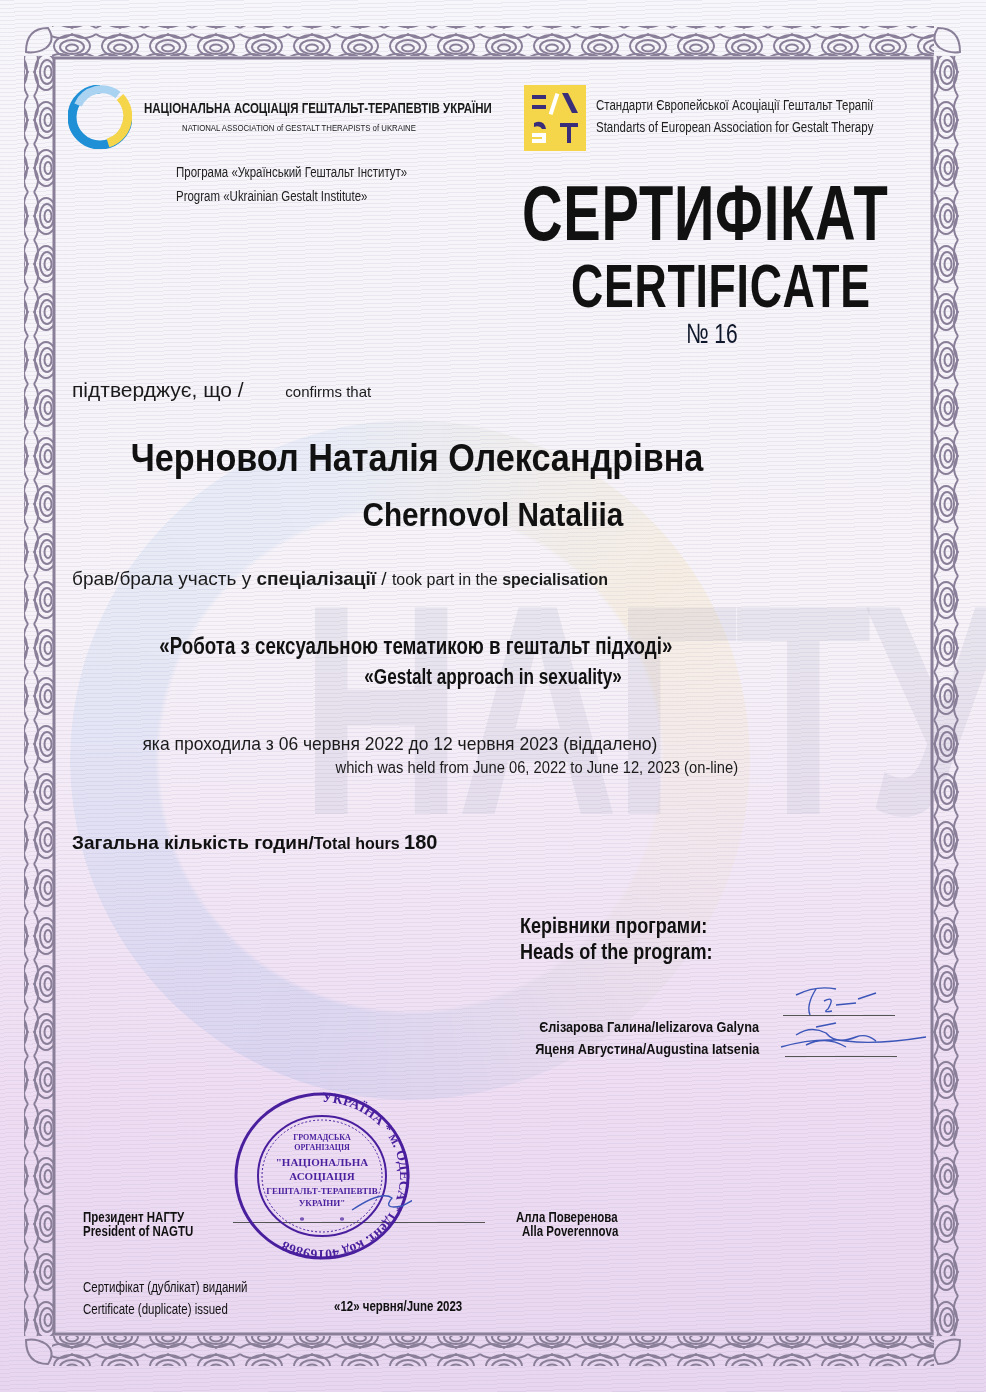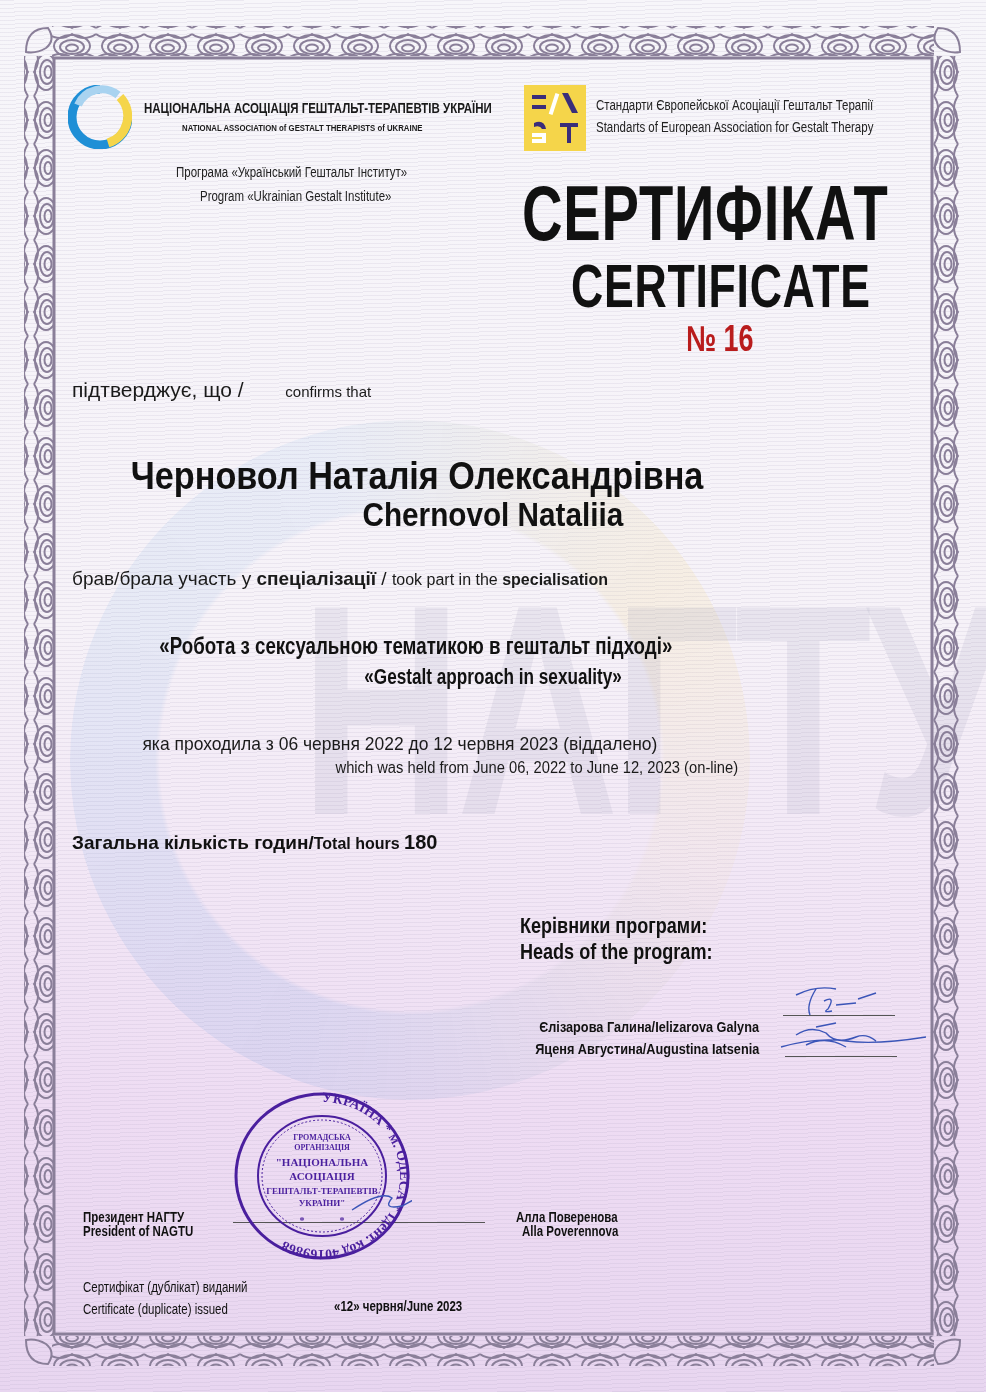--- a/index.html
+++ b/index.html
@@ -31,34 +31,34 @@
       transform: scaleX(0.75); transform-origin: left top;
     }
 
     .abs { position: absolute; }
     .condensed { display: inline-block; transform: scaleX(0.82); transform-origin: left center; white-space: nowrap; }
     .condensed-c { display: inline-block; transform: scaleX(0.82); transform-origin: center center; white-space: nowrap; }
 
     
     .nagtu-logo { left: 68px; top: 85px; width: 64px; height: 64px; }
     .nagtu-title { left: 144px; top: 100px; font-weight: bold; font-size: 14px; color: #1a1a1a; }
-    .nagtu-sub { left: 182px; top: 122px; font-weight: bold; font-size: 9.5px; color: #1a1a1a; }
-    .program { left: 176px; top: 160px; font-size: 14px; line-height: 24px; color: #222; text-align: center; }
+    .nagtu-sub { left: 182px; top: 122px; font-weight: normal; font-size: 9.5px; color: #1a1a1a; }
+    .program { left: 176px; top: 160px; font-size: 14px; line-height: 24px; color: #222; }
 
     .eagt-logo { left: 524px; top: 85px; width: 62px; height: 66px; background: #f5d54a; }
     .eagt-text { left: 596px; top: 94px; font-size: 14px; line-height: 22px; color: #222; }
 
     .cert-ua { left: 522px; top: 168px; font-weight: bold; font-size: 78px; letter-spacing: 1px; color: #111; }
     .cert-en { left: 571px; top: 250px; font-weight: bold; font-size: 62px; letter-spacing: 1px; color: #111; }
-    .cert-no { left: 686px; top: 318px; font-weight: bold; font-size: 36px; color: #b91c1c; }
+    .cert-no { left: 686px; top: 318px; font-weight: normal; font-size: 28px; color: #0f172a; }
 
     .confirms { left: 72px; top: 378px; font-size: 21px; color: #1a1a1a; }
     .confirms .en { font-size: 15px; margin-left: 36px; }
 
-    .name-ua { left: 0; width: 834px; top: 437px; text-align: center; font-weight: bold; font-size: 38px; color: #111; margin-top: 18px; }
+    .name-ua { left: 0; width: 834px; top: 437px; text-align: center; font-weight: bold; font-size: 38px; color: #111; }
     .name-en { left: 0; width: 986px; top: 496px; text-align: center; font-weight: bold; font-size: 33px; color: #111; }
 
     .took { left: 72px; top: 568px; font-size: 19px; color: #1a1a1a; }
     .took .b { font-weight: bold; }
     .took .en { font-size: 16px; }
 
     .course-ua { left: 0; width: 831px; top: 632px; text-align: center; font-weight: bold; font-size: 24px; color: #111; }
     .course-en { left: 0; width: 986px; top: 664px; text-align: center; font-weight: bold; font-size: 22px; color: #111; }
 
     .held-ua { left: 0; width: 800px; top: 733px; text-align: center; font-size: 19px; color: #1a1a1a; }

